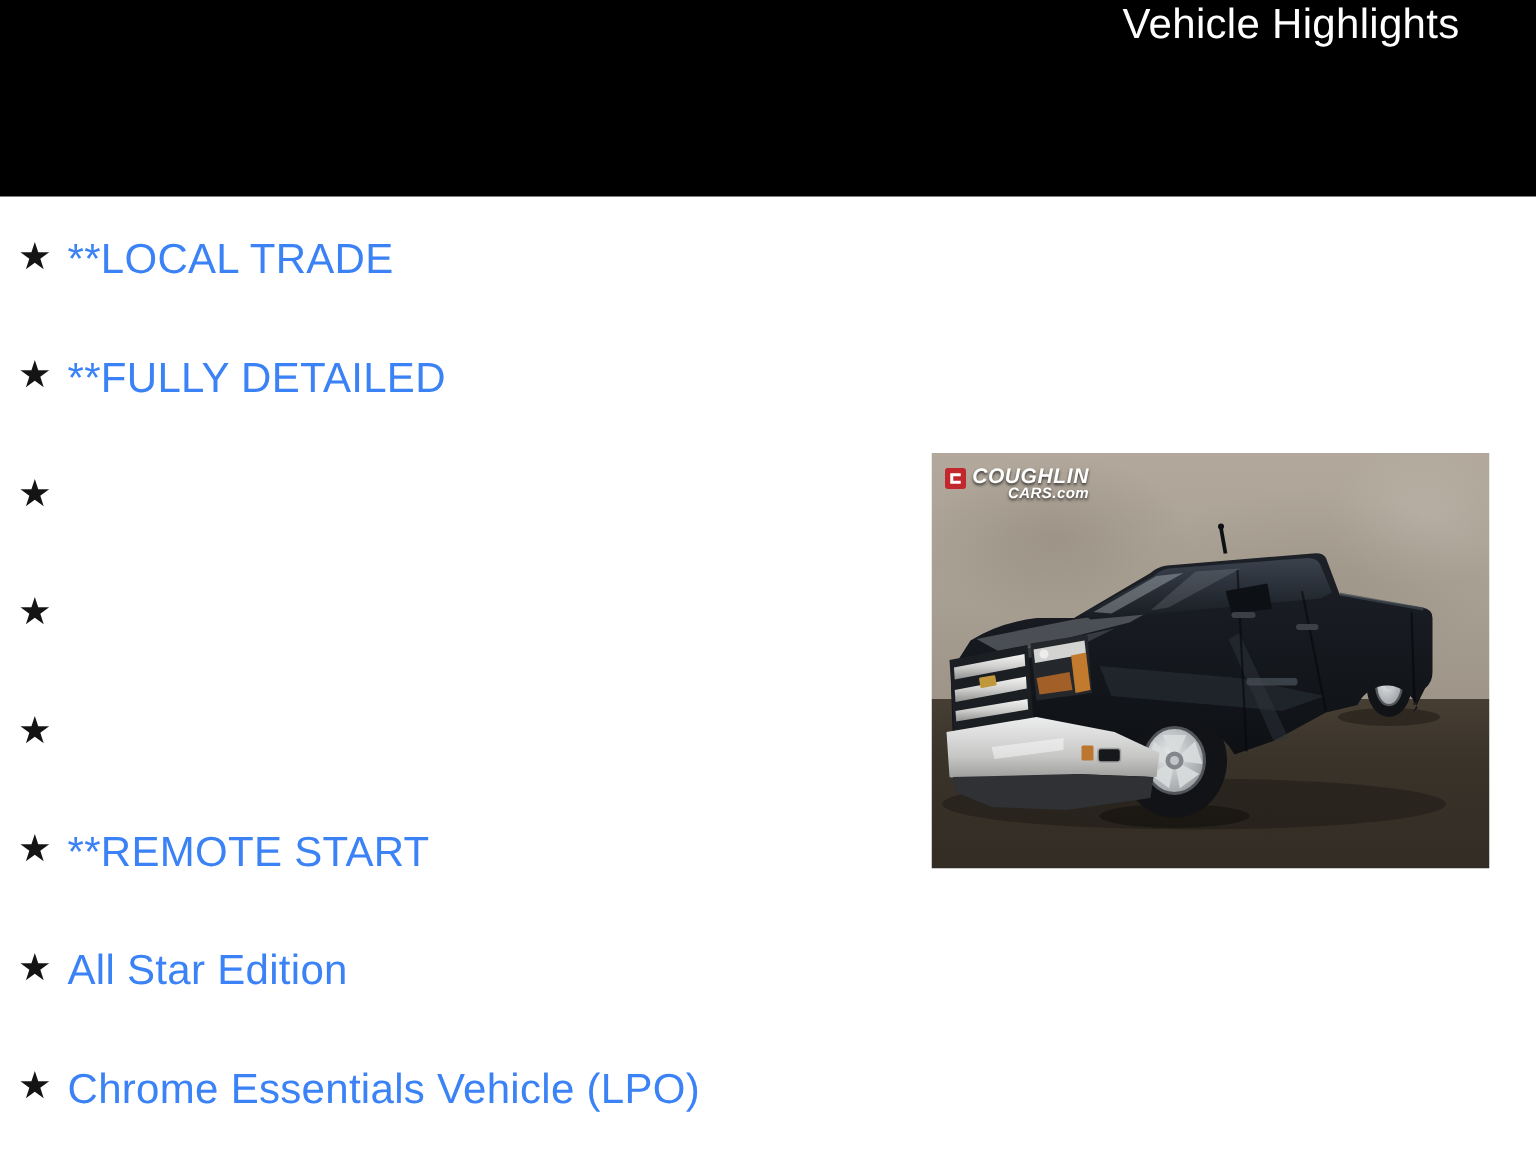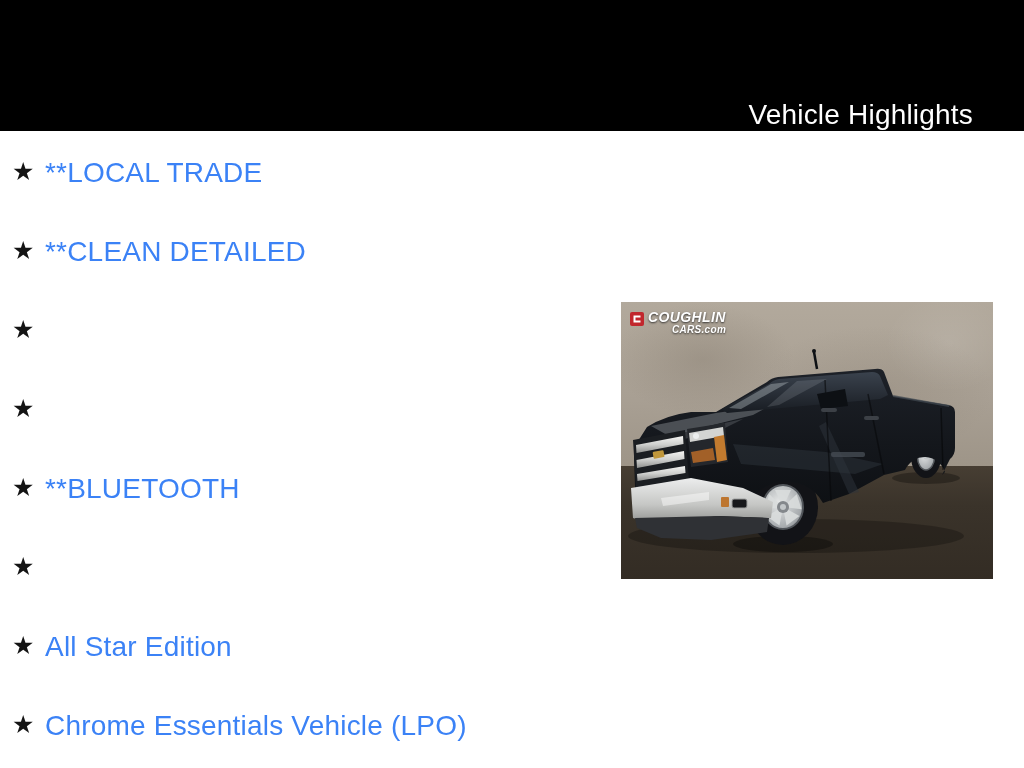--- a/index.html
+++ b/index.html
@@ -8,21 +8,21 @@
     background:#ffffff;
     font-family:"Liberation Sans", sans-serif;
     position:relative;
     overflow:hidden;
   }
 
   
   .header {
     position:absolute; left:0; top:0; width:1024px; height:131px;
     background:#000000;
-    display:flex; align-items:flex-end; justify-content:flex-end;
+    display:flex; align-items:flex-start; justify-content:flex-end;
     padding-right:51px;
   }
   .header-title {
     color:#ffffff; font-size:28px; letter-spacing:.2px; font-weight:400;
   }
 
   
   .highlights {
     position:absolute; left:0; top:133px; width:620px;
     list-style:none;
@@ -59,21 +59,21 @@
     position:absolute; left:0; top:164px; width:372px; height:113px;
     background:linear-gradient(180deg,#473e33 0%, #3a332a 35%, #332c24 100%);
   }
   .truck-svg { position:absolute; left:0; top:0; }
 
   .dealer-logo {
     position:absolute; left:9px; top:8px;
     display:flex; align-items:flex-start; gap:4px;
   }
   .logo-mark { width:14px; height:14px; margin-top:2px; flex:0 0 14px; }
-  .logo-text { display:flex; flex-direction:column; line-height:1; }
+  .logo-text { display:flex; flex-direction:column; line-height:1;align-items:center; }
   .logo-brand {
     color:#ffffff; font-weight:bold; font-style:italic; font-size:14px;
     letter-spacing:.4px; text-shadow:0 1px 2px rgba(30,30,30,.85);
   }
   .logo-suffix {
     color:#ffffff; font-weight:bold; font-style:italic; font-size:10px;
     letter-spacing:.3px; margin-left:24px; margin-top:1px;
     text-shadow:0 1px 2px rgba(30,30,30,.85);
   }
 </style>
@@ -86,38 +86,38 @@
 
 <ul class="highlights">
 
     <li>
       <span class="bullet">★</span>
       <span class="item-label">**LOCAL TRADE</span>
     </li>
 
     <li>
       <span class="bullet">★</span>
-      <span class="item-label">**CLEAN DETAILED</span>
-    </li>
-
-    <li>
-      <span class="bullet">★</span>
-    </li>
-
-    <li>
-      <span class="bullet">★</span>
-    </li>
-
-    <li>
-      <span class="bullet">★</span>
-      <span class="item-label">**BLUETOOTH</span>
-    </li>
-
-    <li>
-      <span class="bullet">★</span>
+      <span class="item-label">**FULLY DETAILED</span>
+    </li>
+
+    <li>
+      <span class="bullet">★</span>
+    </li>
+
+    <li>
+      <span class="bullet">★</span>
+    </li>
+
+    <li>
+      <span class="bullet">★</span>
+    </li>
+
+    <li>
+      <span class="bullet">★</span>
+      <span class="item-label">**REMOTE START</span>
     </li>
 
     <li>
       <span class="bullet">★</span>
       <span class="item-label">All Star Edition</span>
     </li>
 
     <li>
       <span class="bullet">★</span>
       <span class="item-label">Chrome Essentials Vehicle (LPO)</span>

